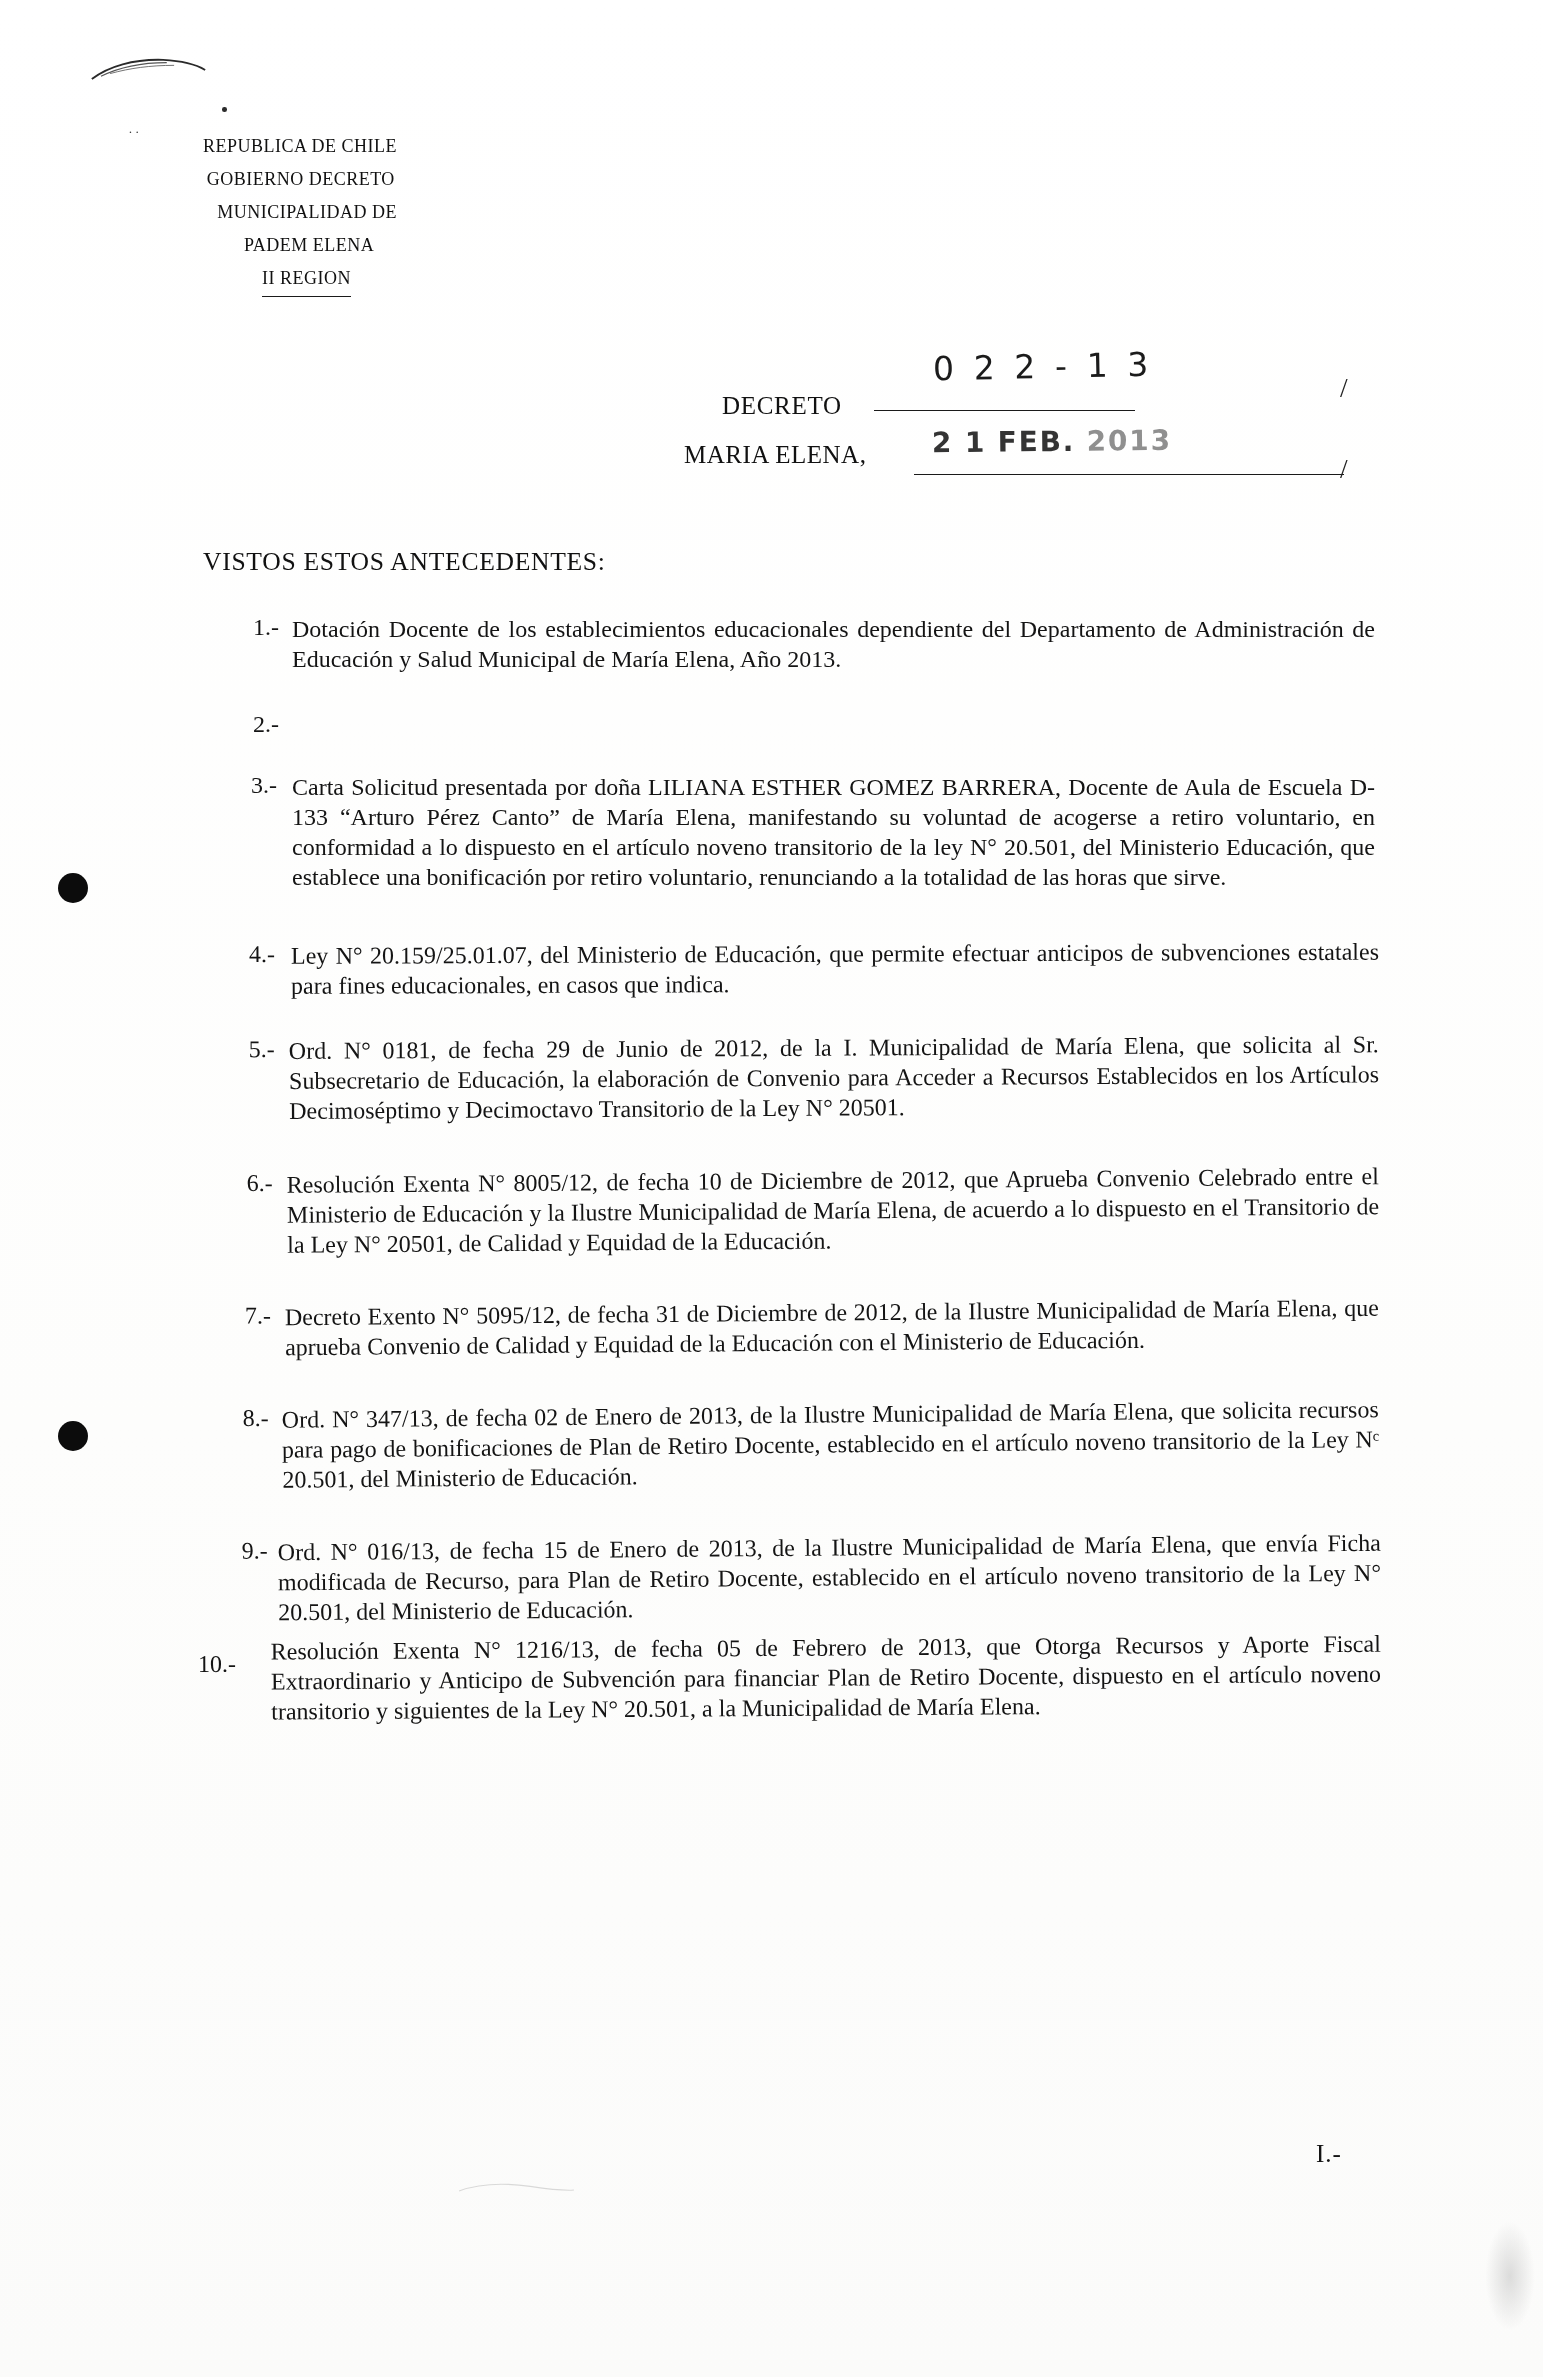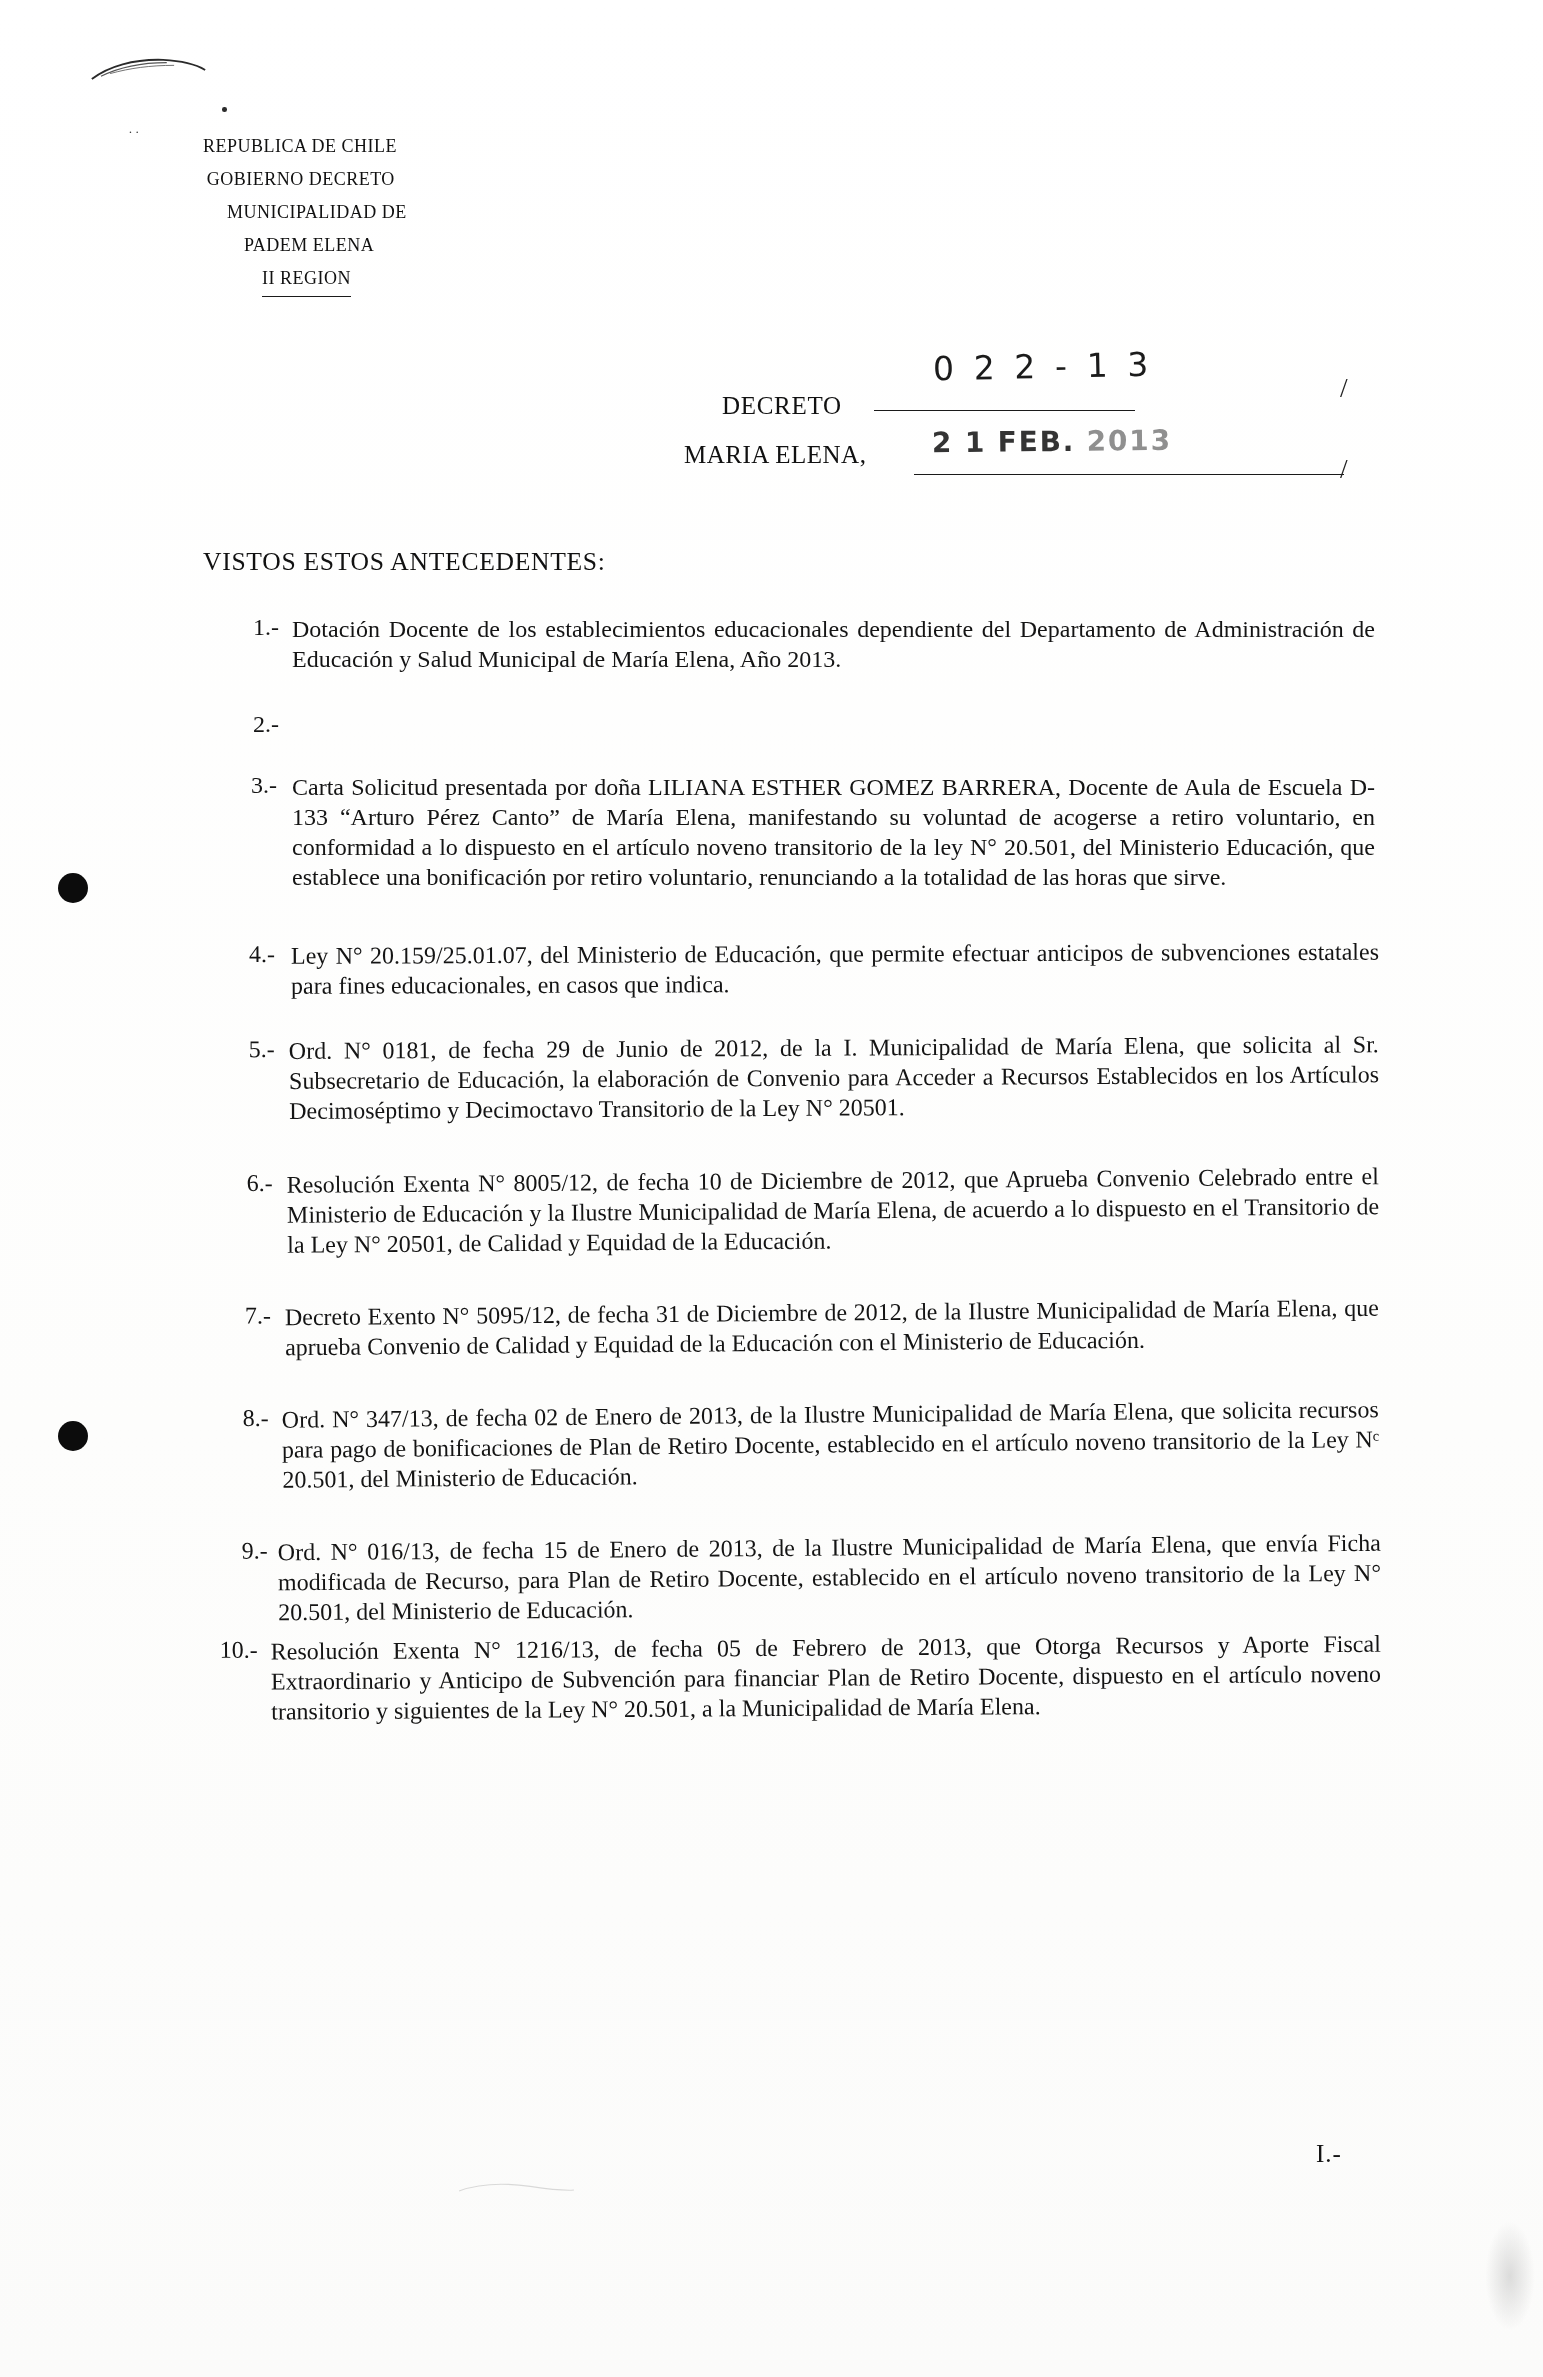--- a/index.html
+++ b/index.html
@@ -63,21 +63,21 @@
     left: 203px;
     top: 130px;
     font-size: 18px;
     line-height: 33px;
     letter-spacing: 0.5px;
     color: #111;
   }
   .letterhead div { white-space: nowrap; }
   .lh-l1 { margin-left: 0px; }
   .lh-l2 { margin-left: 3.7px; }
-  .lh-l3 { margin-left: 24px; }
+  .lh-l3 { margin-left: 12px; text-align: right; }
   .lh-l4 { margin-left: 41px; }
   .lh-l5 { margin-left: 59px; display: inline-block; border-bottom: 1.5px solid #1a1a1a; padding-bottom: 0.9px;}
 
   
   .decreto-row {
     position: absolute;
     left: 722px;
     top: 366px;
     width: 658px;
     font-size: 25px;
@@ -203,21 +203,21 @@
 
   .i1 .item-num { left: 197px; top: 0; }
   .i2 .item-num { left: 197px; top: 0; }
   .i3 .item-num { left: 195px; top: 0; }
   .i4 .item-num { left: 193px; top: 0; }
   .i5 .item-num { left: 193px; top: 0; }
   .i6 .item-num { left: 191px; top: 0; }
   .i7 .item-num { left: 189px; top: 0; }
   .i8 .item-num { left: 187px; top: 0; }
   .i9 .item-num { left: 186px; top: 0; }
-  .i10 .item-num { left: 176px; top: 0; }
+  .i10 .item-num { left: 176px; top: 14px; text-align: center; }
 
   .i1 .item-body { margin-left: 292px; margin-right: 169px; }
   .i2 .item-body { margin-left: 292px; margin-right: 169px; }
   .i3 .item-body { margin-left: 292px; margin-right: 169px; }
   .i4 .item-body { margin-left: 291px; margin-right: 165px; }
   .i5 .item-body { margin-left: 289px; margin-right: 165px; }
   .i6 .item-body { margin-left: 287px; margin-right: 165px; }
   .i7 .item-body { margin-left: 285px; margin-right: 165px; }
   .i8 .item-body { margin-left: 282px; margin-right: 165px; }
   .i9 .item-body { margin-left: 278px; margin-right: 163px; }

